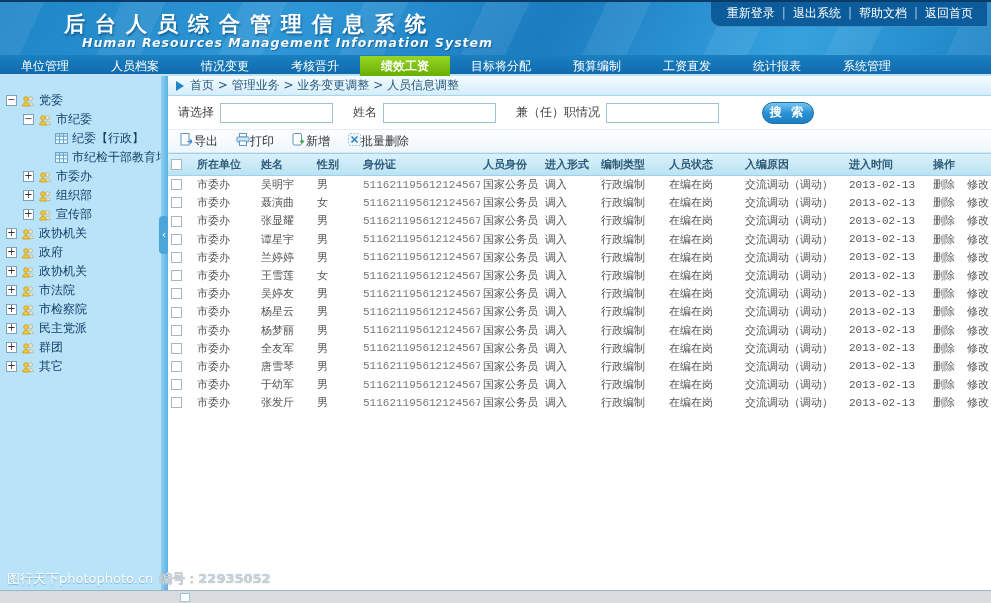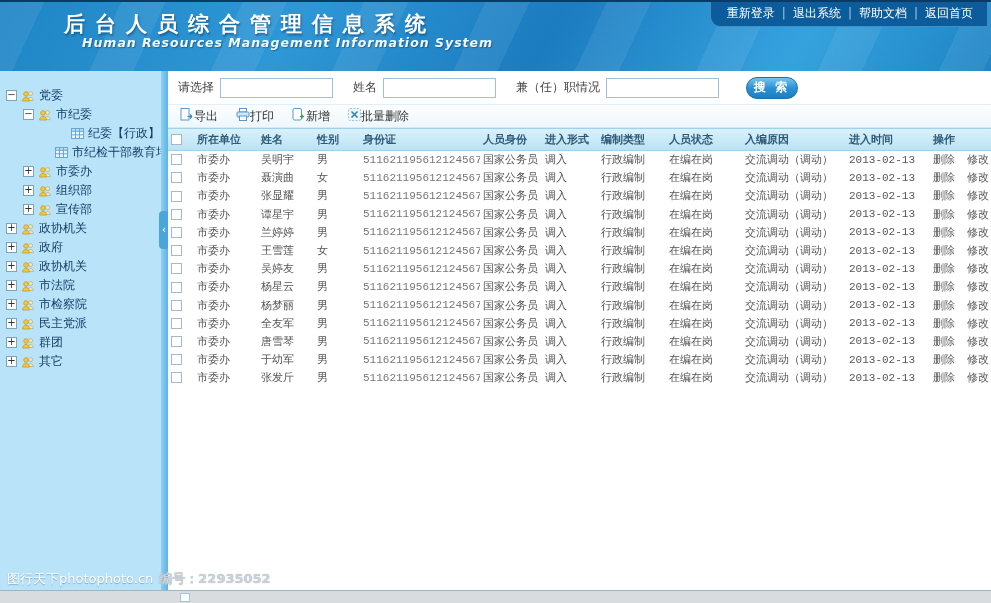--- a/index.html
+++ b/index.html
@@ -1,20 +1,20 @@
 <!DOCTYPE html>
 <html><head>
 <meta charset="utf-8">
 <style>
   * { margin:0; padding:0; box-sizing:border-box; }
   body { font-family:"DejaVu Sans","Liberation Sans",sans-serif; background:#666; }
   .app { position:relative; width:991px; height:603px; overflow:hidden; background:#fff; }
 
   
-  .header { position:relative; height:71px;
+  .header { position:relative; height:55px;
     background:linear-gradient(120deg,#1f86c6 0%,#2e97d6 30%,#1b7cc0 55%,#35a2de 80%,#1e84c4 100%);
     border-top:2px solid #0b3a66; overflow:hidden; }
   .header::after { content:""; position:absolute; inset:0;
     background:repeating-linear-gradient(115deg,rgba(255,255,255,.07) 0 40px,rgba(255,255,255,0) 40px 110px); }
   .app-title { position:absolute; left:64px; top:8px; color:#fff; font-size:21px; font-weight:bold;
     letter-spacing:10px; text-shadow:1px 2px 2px rgba(0,40,80,.45); z-index:2; }
   .app-subtitle { position:absolute; left:82px; top:33px; color:#f2faff; font-size:12.5px; font-weight:bold;
     font-style:italic; letter-spacing:1px; text-shadow:1px 1px 1px rgba(0,40,80,.4); z-index:2; }
   .header-links { position:absolute; top:0; right:4px; z-index:3; background:#0c5c9c;
     border:1px solid #3f8fc4; border-top:none; border-right:none; border-radius:0 0 0 10px;
@@ -51,21 +51,21 @@
     background:linear-gradient(#f3fbff,#d4edf9); border-bottom:1px solid #aad4ec; }
   .bc-arrow { width:0; height:0; border-left:8px solid #1d85c6; border-top:5px solid transparent;
     border-bottom:5px solid transparent; margin-right:6px; }
 
   
   .filters { height:33px; display:flex; align-items:center; padding-left:10px; font-size:12px; color:#444;
     background:#fff; }
   .filters label { margin-right:6px; }
   .filters input { width:113px; height:20px; border:1px solid #9fc0d6; margin-right:20px; padding:0 4px;
     font-size:12px; }
-  .search-btn { margin-left:7px; width:52px; height:22px; border:1px solid #1a6fa8; border-radius:11px;
+  .search-btn { margin-left:23px; width:52px; height:22px; border:1px solid #1a6fa8; border-radius:11px;
     background:linear-gradient(#74c4ee,#2a91d4 50%,#1b7fc3); color:#fff; font-size:12px; font-weight:bold;
     letter-spacing:3px; cursor:pointer; }
 
   
   .toolbar { height:24px; display:flex; align-items:center; gap:18px; padding-left:12px;
     background:linear-gradient(#fefefe,#eef7fc); border-top:1px solid #e2eff7; border-bottom:1px solid #d7e9f3; }
   .tool-btn { display:inline-flex; align-items:center; font-size:12px; color:#333; cursor:pointer;
     background:none; border:none; }
 
   
@@ -97,20 +97,21 @@
 <div class="app">
 
   <div class="header">
     <div class="app-title">后台人员综合管理信息系统</div>
     <div class="app-subtitle">Human Resources Management Information System</div>
     <div class="header-links">
       <a>重新登录</a><span class="sep">|</span><a>退出系统</a><span class="sep">|</span><a>帮助文档</a><span class="sep">|</span><a>返回首页</a>
     </div>
   </div>
 
+  <div class="menubar" id="menubar"><span class="menu-item">单位管理</span><span class="menu-item">人员档案</span><span class="menu-item">情况变更</span><span class="menu-item">考核晋升</span><span class="menu-item active">绩效工资</span><span class="menu-item">目标将分配</span><span class="menu-item">预算编制</span><span class="menu-item">工资直发</span><span class="menu-item">统计报表</span><span class="menu-item">系统管理</span></div>
 
   <div class="bodywrap">
     <div class="sidebar">
       <div id="tree">
           <div class="tree-row" style="padding-left: 6px;">
             <span class="toggle">−</span>
             <span class="node-icon">
               <svg width="14" height="12" viewBox="0 0 14 12">
                 <circle cx="9.6" cy="3.6" r="2" fill="#eae6cf" stroke="#b3ab77" stroke-width="0.7"></circle>
                 <path d="M6.9 10.6c0-1.9 1.3-3 2.7-3s2.7 1.1 2.7 3z" fill="#eae6cf" stroke="#b3ab77" stroke-width="0.7"></path>
@@ -125,21 +126,21 @@
             <span class="node-icon">
               <svg width="14" height="12" viewBox="0 0 14 12">
                 <circle cx="9.6" cy="3.6" r="2" fill="#eae6cf" stroke="#b3ab77" stroke-width="0.7"></circle>
                 <path d="M6.9 10.6c0-1.9 1.3-3 2.7-3s2.7 1.1 2.7 3z" fill="#eae6cf" stroke="#b3ab77" stroke-width="0.7"></path>
                 <circle cx="5" cy="4" r="2.3" fill="#f4c83b" stroke="#c79a20" stroke-width="0.8"></circle>
                 <path d="M1.6 11c0-2.1 1.5-3.5 3.4-3.5S8.4 8.9 8.4 11z" fill="#f4c83b" stroke="#c79a20" stroke-width="0.8"></path>
               </svg>
             </span>
             <span class="tree-label">市纪委</span>
           </div>
-          <div class="tree-row" style="padding-left: 56px; align-items: center;">
+          <div class="tree-row" style="padding-left: 40px; align-items: center;">
             <span class="toggle hidden"></span>
             <span class="node-icon">
               <svg width="13" height="11" viewBox="0 0 13 11">
                 <rect x="0.5" y="0.5" width="12" height="10" fill="#eaf5fc" stroke="#6aa7cf"></rect>
                 <rect x="0.5" y="0.5" width="12" height="2.8" fill="#bcdcf0" stroke="#6aa7cf"></rect>
                 <line x1="4.5" y1="0.5" x2="4.5" y2="10.5" stroke="#6aa7cf"></line>
                 <line x1="8.5" y1="0.5" x2="8.5" y2="10.5" stroke="#6aa7cf"></line>
                 <line x1="0.5" y1="6.8" x2="12.5" y2="6.8" stroke="#6aa7cf"></line>
               </svg>
             </span>
@@ -290,20 +291,24 @@
             </span>
             <span class="tree-label">其它</span>
           </div>
         </div>
     </div>
     <div class="divider">
       <div class="collapse-handle">‹</div>
     </div>
     <div class="main">
 
+      <div class="breadcrumb">
+        <span class="bc-arrow"></span>
+        <span id="bc-text">首页 &gt; 管理业务 &gt; 业务变更调整 &gt; 人员信息调整</span>
+      </div>
 
       <div class="filters">
         <label>请选择</label>
         <input type="text" value="" style="">
         <label>姓名</label>
         <input type="text" value="" style="">
         <label>兼（任）职情况</label>
         <input type="text" value="" style="">
         <button class="search-btn">搜 索</button>
       </div>

